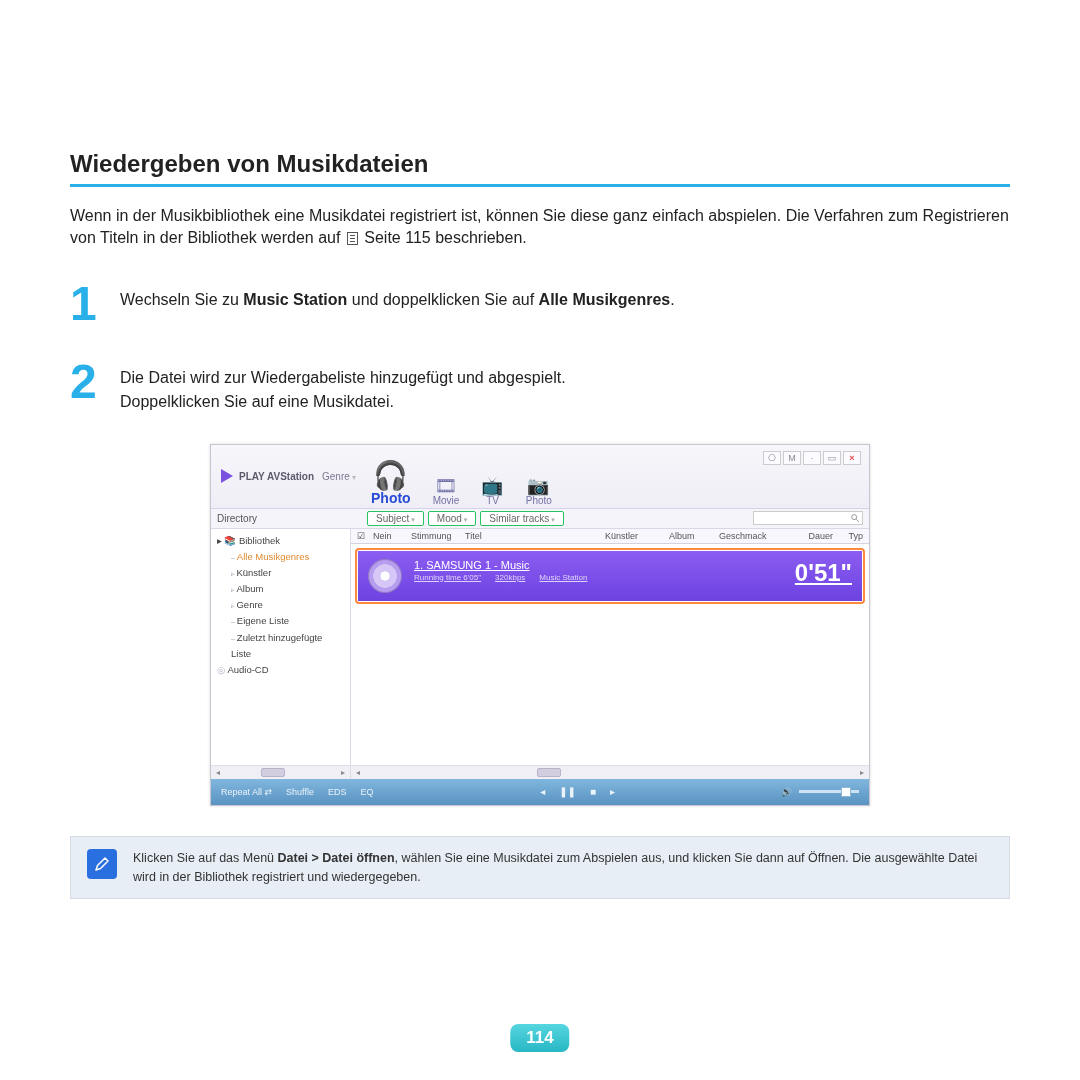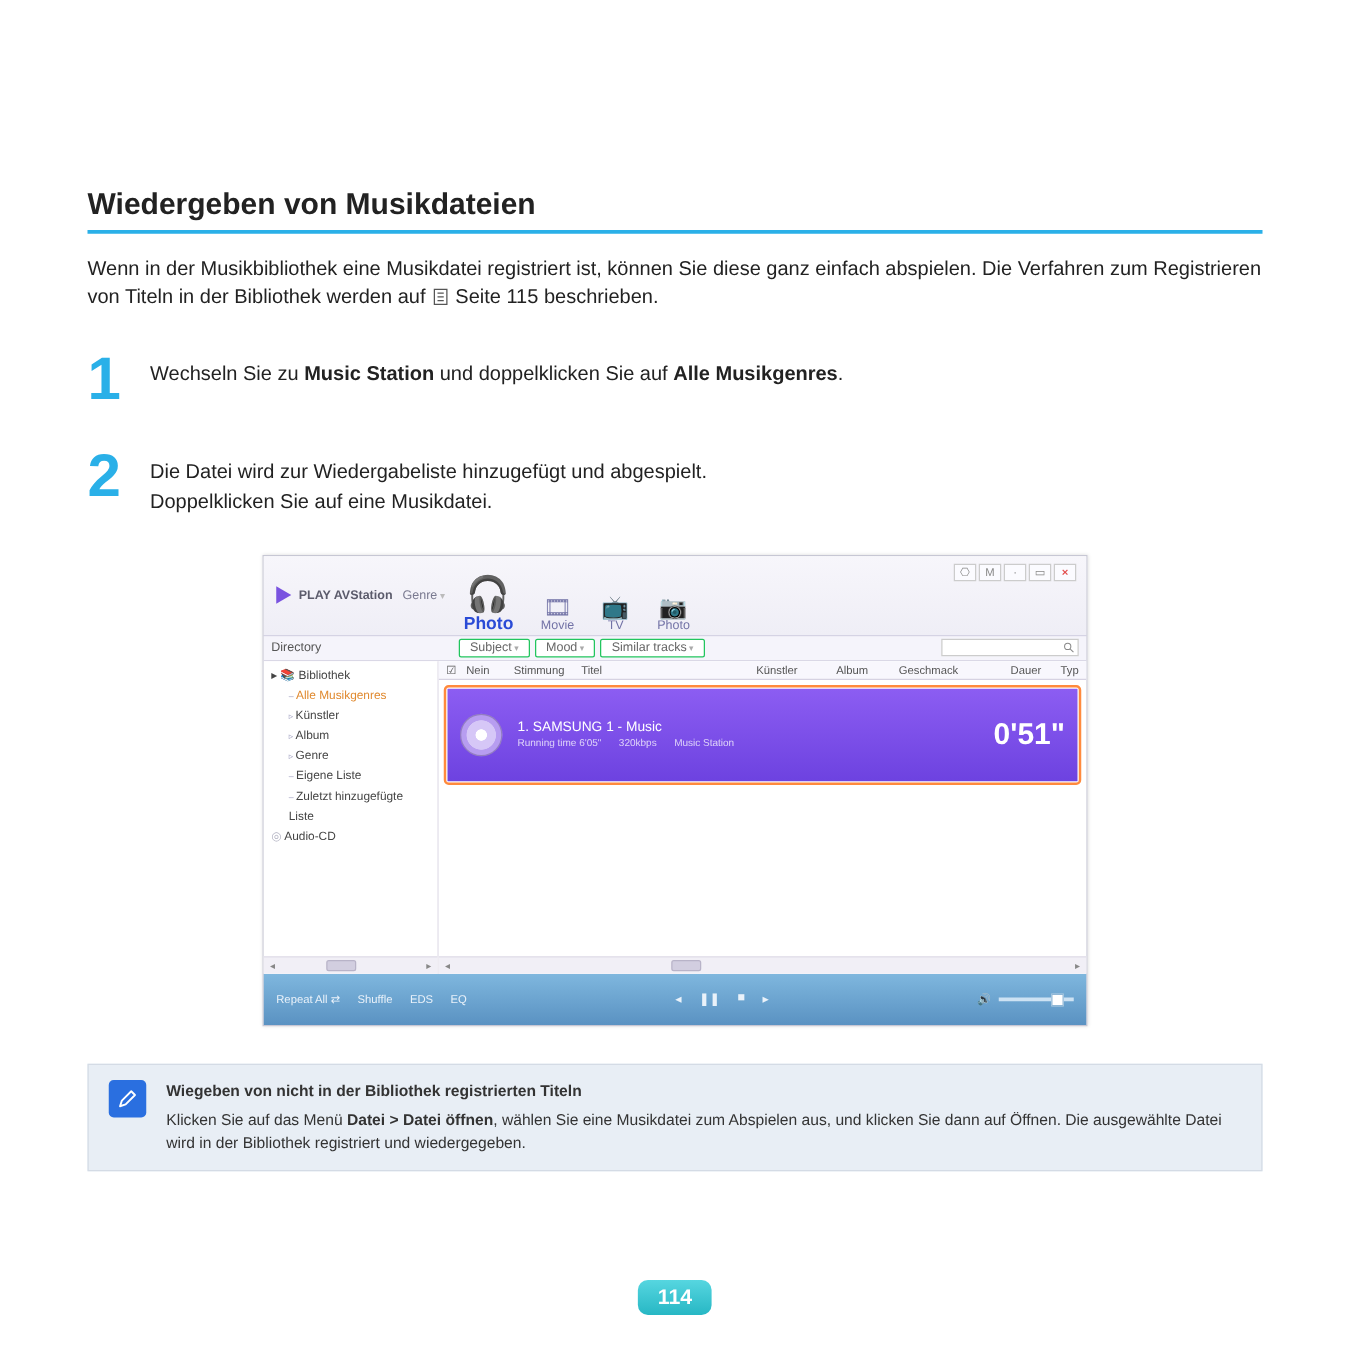--- a/index.html
+++ b/index.html
@@ -141,36 +141,37 @@
   .cols .chk { width:12px; }
   .cols .c-nein{width:34px;} .cols .c-stim{width:50px;} .cols .c-titel{flex:1;}
   .cols .c-kunst{width:60px;} .cols .c-album{width:46px;} .cols .c-gesch{width:70px;}
   .cols .c-dauer{width:40px; text-align:right;} .cols .c-typ{width:26px; text-align:right;}
 
   .now-playing {
     margin:4px; border:2px solid #ff8a3d; border-radius:4px; padding:1px;
   }
   .np-inner {
     background:linear-gradient(180deg,#8c5df2,#6d42e0);
-    display:flex; align-items:center; padding:20px 10px; gap:12px;
+    display:flex; align-items:flex-start; padding:8px 10px; gap:12px;
     color:#fff;
+    text-decoration:underline;
   }
   .cd-icon {
     width:34px; height:34px; border-radius:50%;
     background:radial-gradient(circle,#fff 0 18%,#d6c7f7 20% 48%,#b79df0 50% 100%);
     box-shadow:inset 0 0 0 1px rgba(0,0,0,.2);
   }
   .np-text { flex:1; font-size:10px; }
   .np-track { font-size:11px; }
   .np-meta { font-size:8px; opacity:.75; margin-top:2px; display:flex; gap:14px; }
   .np-time { font-size:24px; font-weight:bold; }
   .main .hscroll{ margin-top:auto; }
 
   .app-footer {
-    height:41px; background:linear-gradient(180deg,#7fb7de,#5a92c2);
+    height:26px; background:linear-gradient(180deg,#7fb7de,#5a92c2);
     display:flex; align-items:center; color:#eaf2fa; font-size:9px;
     padding:0 10px; gap:14px;
   }
   .app-footer .sep{flex:1;}
   .app-footer .pctrls{ display:flex; gap:14px; font-size:10px; }
   .app-footer .vol{ display:flex; align-items:center; gap:6px; }
   .vol-bar{ width:60px; height:3px; background:#cde2f3; position:relative; }
   .vol-bar::after{ content:""; position:absolute; left:42px; top:-3px; width:8px; height:8px; background:#fff; border:1px solid #8fb7d6; }
 
   
@@ -337,20 +338,19 @@
   </div>
 </div>
 
 <div class="note-box">
   <div class="note-icon">
     <svg viewBox="0 0 24 24">
         <path d="M4 20l2-6 10-10 4 4-10 10-6 2z" fill="none" stroke="#fff" stroke-width="2" stroke-linejoin="round"></path>
       </svg>
   </div>
   <div class="note-body">
-    <div class="ntitle">Wiegeben von nicht in der Bibliothek registrierten Titeln</div>
     <div>
       <span>Klicken Sie auf das Menü </span><span class="bold">Datei &gt; Datei öffnen</span><span>, wählen Sie eine Musikdatei zum Abspielen aus, und klicken Sie dann auf Öffnen. Die ausgewählte Datei wird in der Bibliothek registriert und wiedergegeben.</span>
     </div>
   </div>
 </div>
 
 <div class="page-num">114</div>
 
 </body></html>

